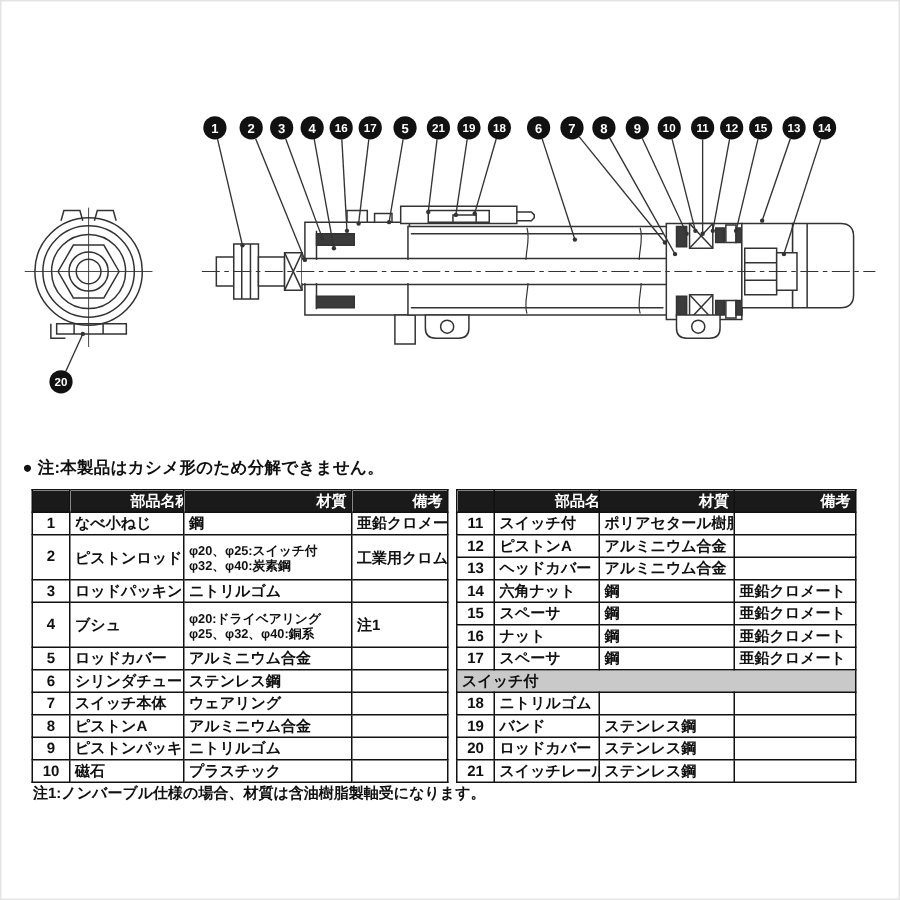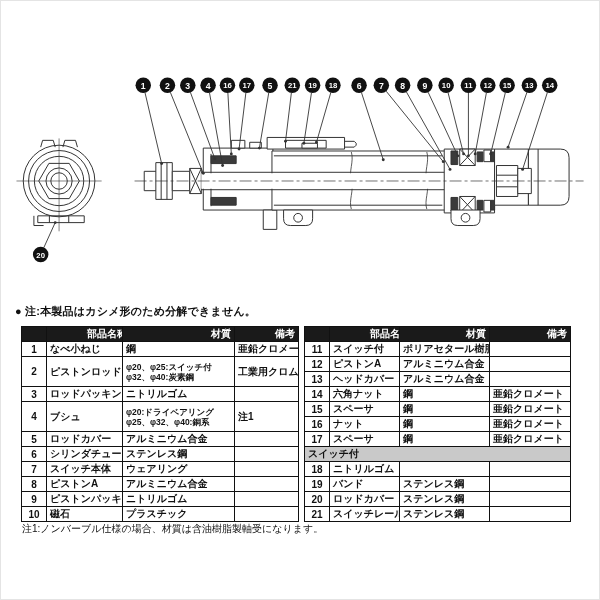--- a/index.html
+++ b/index.html
@@ -1,21 +1,21 @@
 <!DOCTYPE html>
 <html style="--header-bg: #1a1a1a; --header-fg: #ffffff; --section-bg: #c9c9c9;"><head>
 <meta charset="utf-8">
 <style>
   html,body{margin:0;padding:0;background:#fff;}
   .page{position:relative;width:600px;height:600px;background:#fff;box-sizing:border-box;
         border:1px solid #e4e4e4;font-family:"Liberation Sans",sans-serif;overflow:hidden;}
   #diagram{position:absolute;left:0;top:0;width:600px;height:300px;}
   .note-top{position:absolute;left:14px;top:303px;font-size:11px;font-weight:bold;color:#111;
             letter-spacing:.2px;white-space:nowrap;}
-  .note-bottom{position:absolute;left:21px;top:521px;font-size:10px;font-weight:normal;color:#111;
+  .note-bottom{position:absolute;left:21px;top:521px;font-size:10px;font-weight:bold;color:#111;
             white-space:nowrap;}
   table.parts{position:absolute;border-collapse:collapse;table-layout:fixed;
             font-family:"Liberation Sans",sans-serif;font-size:10px;font-weight:bold;color:#111;}
   #left-table{left:20px;top:325px;width:277px;}
   #right-table{left:303px;top:325px;width:266px;}
   .parts th,.parts td{border:1px solid #111;padding:0 3px;overflow:hidden;white-space:nowrap;
             vertical-align:middle;box-sizing:border-box;}
   .parts th{background:var(--header-bg,#1a1a1a);color:var(--header-fg,#fff);text-align:right;
             height:14px;font-size:10px;padding-left:40px;}
   .parts td{height:15px;background:#fff;}

